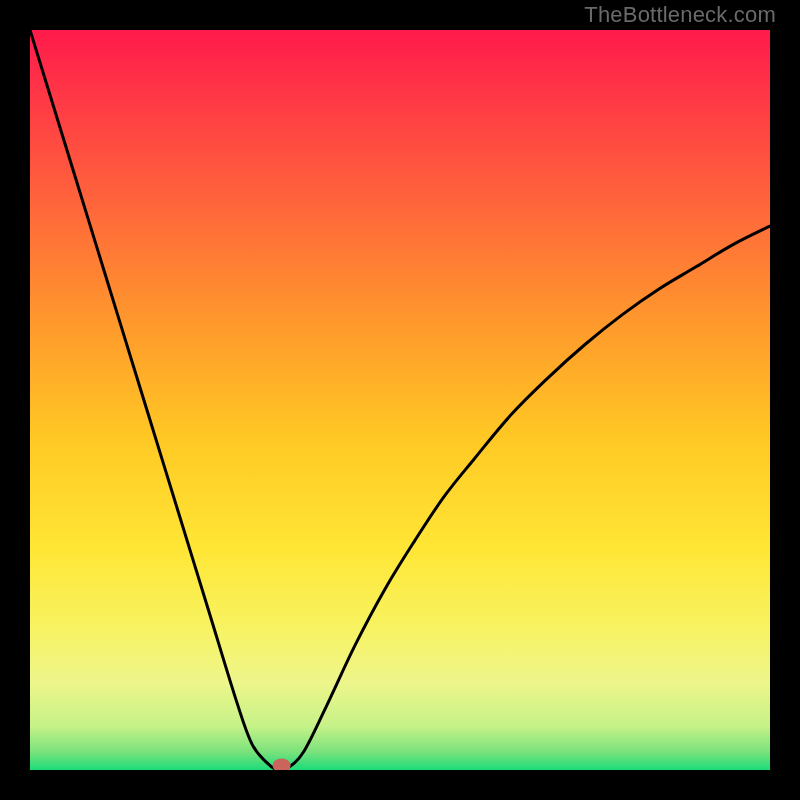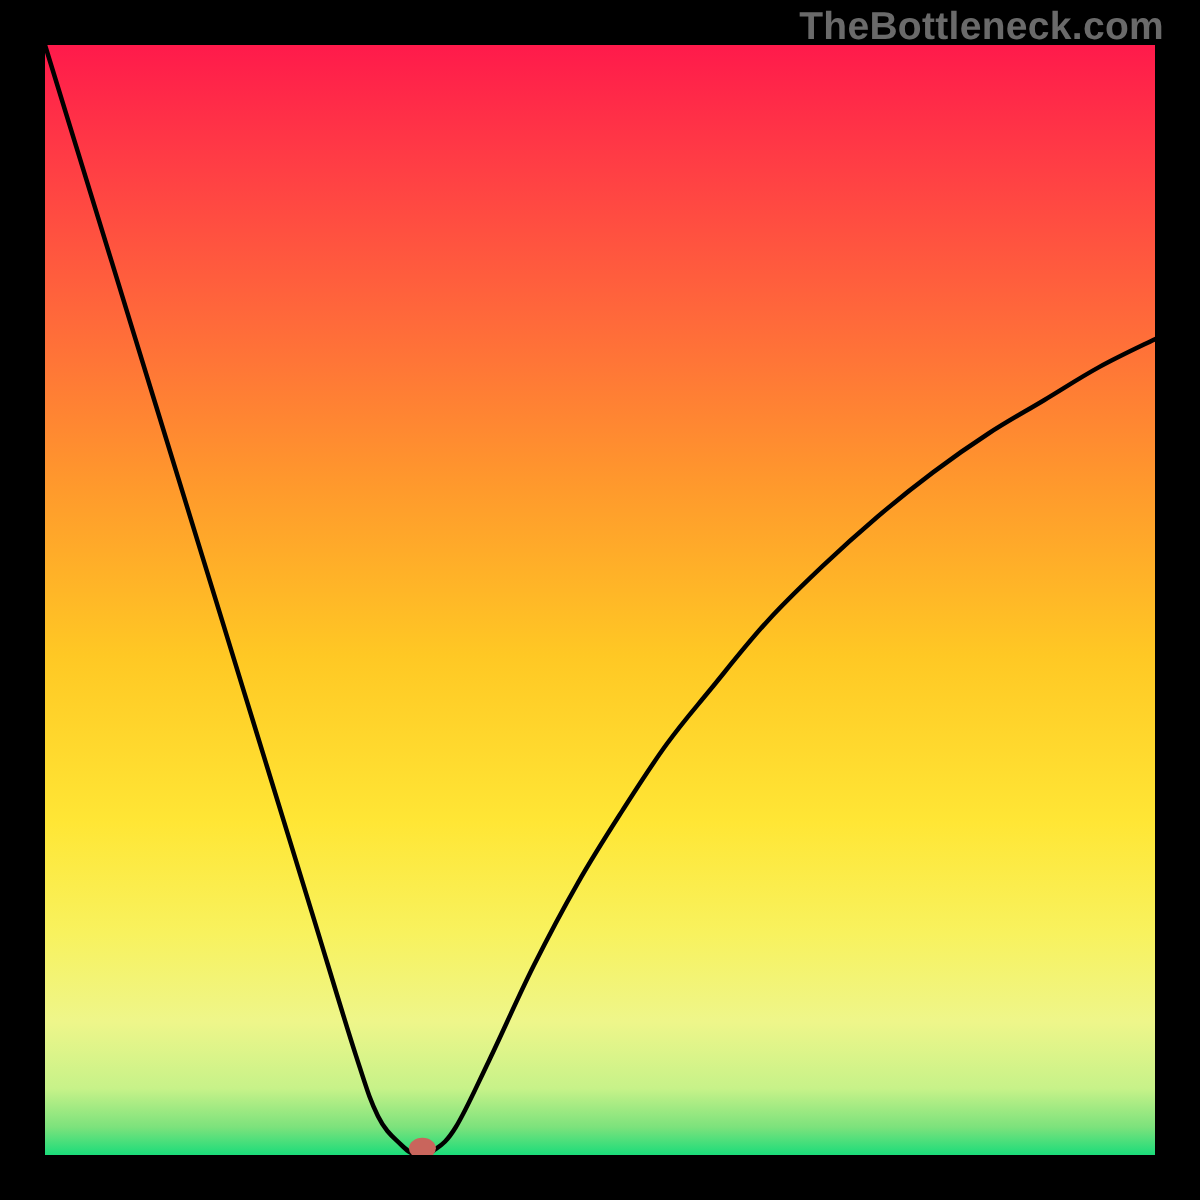--- a/index.html
+++ b/index.html
@@ -14,22 +14,22 @@
   .frame {
     width: 800px;
     height: 800px;
     background: #000;
     position: relative;
   }
   .watermark {
     position: absolute;
     top: 2px;
     right: 24px;
-    font-size: 26px;
-    font-weight: 700;
+    font-size: 22px;
+    font-weight: 400;
     color: #6a6a6a;
     letter-spacing: 0.2px;
     z-index: 10;
     white-space: nowrap;
   }
   .plot-holder {
     position: absolute;
     left: 30px;
     top: 30px;
     width: 740px;

